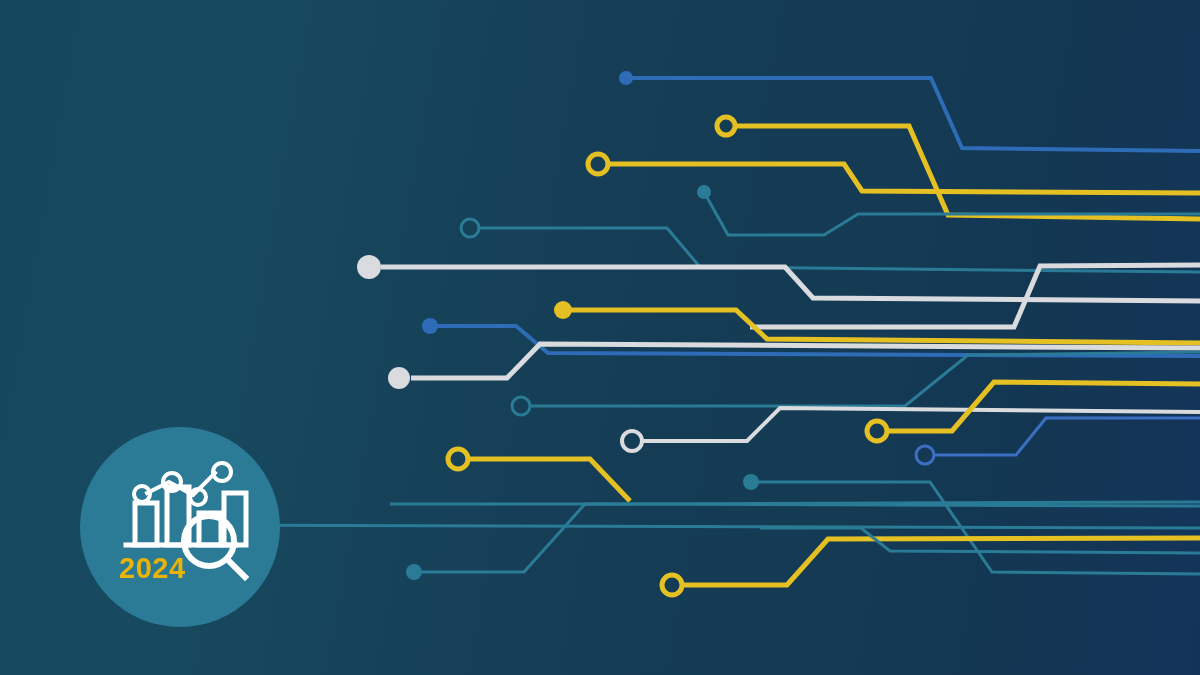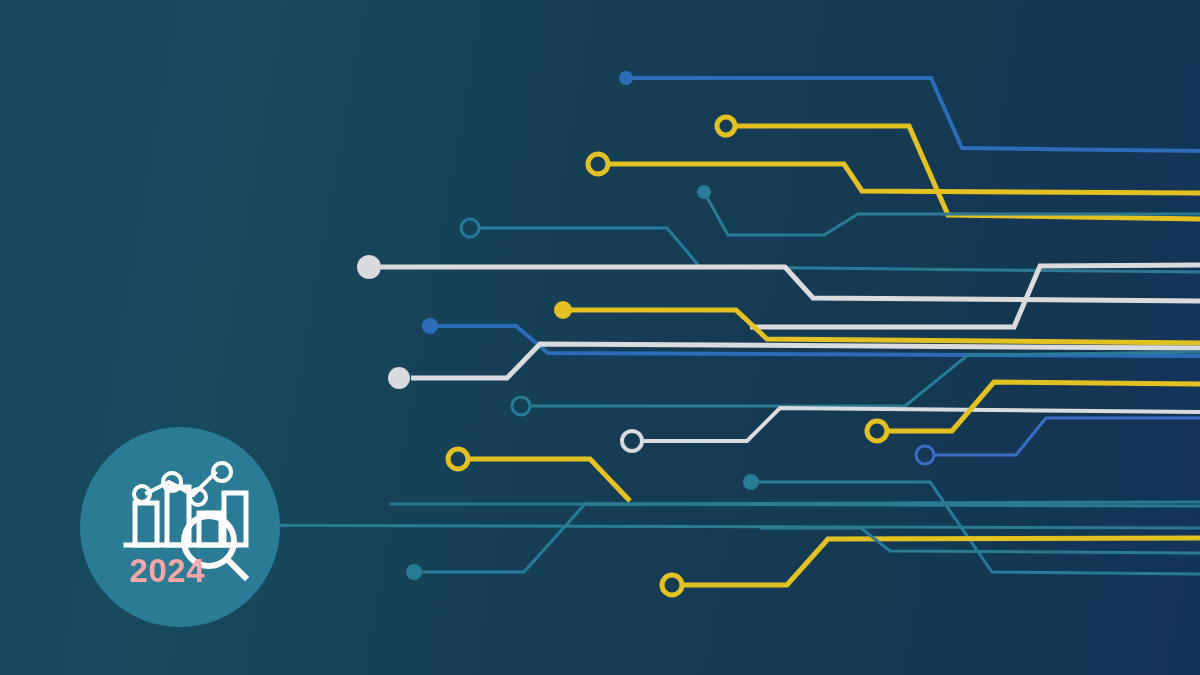--- a/index.html
+++ b/index.html
@@ -27,26 +27,26 @@
     inset: 0;
     width: 1200px;
     height: 675px;
     display: block;
   }
   #badge-label {
     position: absolute;
     left: 119px;
     top: 552px;
     width: 86px;
-    text-align: right;
+    text-align: left;
     font-family: "Liberation Sans", sans-serif;
-    font-size: 33px;
+    font-size: 29px;
     font-weight: bold;
     letter-spacing: 0.5px;
-    color: #fca5a5;
+    color: #eab308;
     pointer-events: none;
     user-select: none;
   }
 </style>
 </head>
 <body>
 
 <div id="banner">
 
   <div id="bg-gradient"></div>

